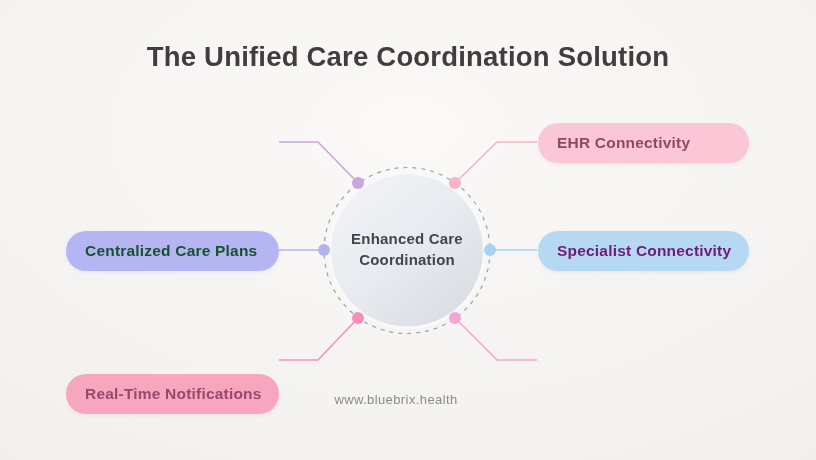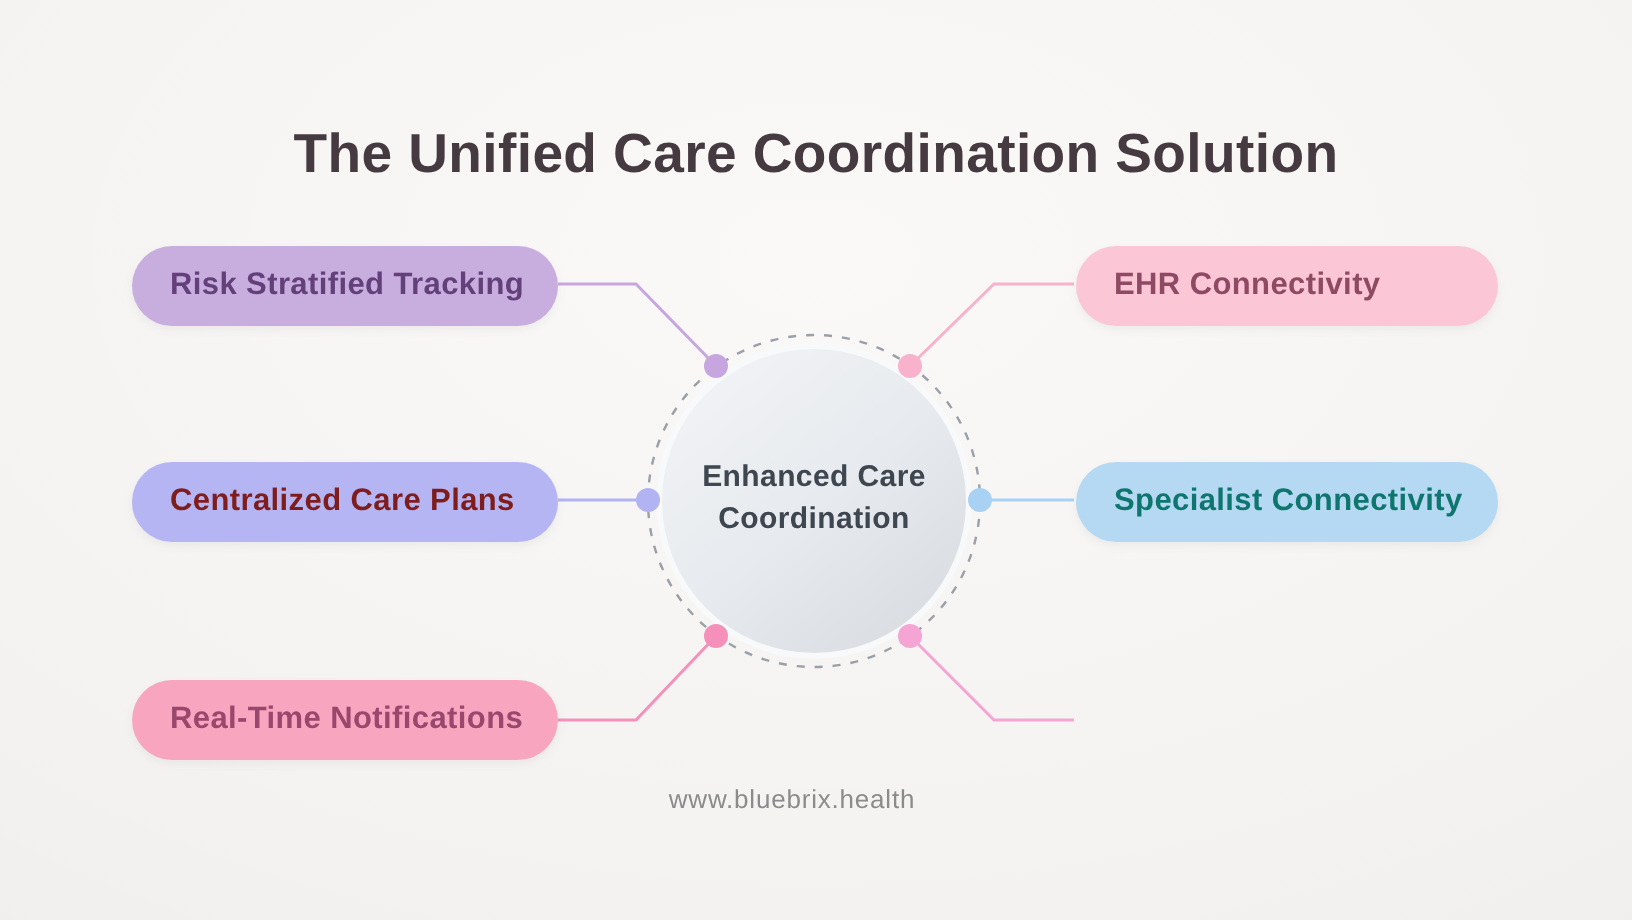--- a/index.html
+++ b/index.html
@@ -5,21 +5,21 @@
   * { margin:0; padding:0; box-sizing:border-box; }
   html,body { width:816px; height:460px; }
   body { font-family:"Liberation Sans","DejaVu Sans",sans-serif; overflow:hidden; }
 
   .canvas {
     position:relative; width:816px; height:460px;
     background: radial-gradient(140% 150% at 50% 28%, #faf9f8 0%, #f3f2f0 48%, #e7e6e4 100%);
   }
 
   .title {
-    position:absolute; top:60px; left:0; width:816px;
+    position:absolute; top:40px; left:0; width:816px;
     text-align:center; font-size:27.5px; line-height:34px;
     font-weight:700; color:#443a3f; letter-spacing:0.2px;
   }
 
   .connector-layer { position:absolute; top:0; left:0; width:816px; height:460px; }
 
   .pill {
     position:absolute; height:40px; border-radius:20px;
     display:flex; align-items:center; padding-left:19px;
     font-size:15.5px; font-weight:600; letter-spacing:0.2px;
@@ -73,21 +73,20 @@
     <circle cx="358" cy="183" r="6" fill="#c7a6e0"></circle>
     <circle cx="324" cy="250" r="6" fill="#b2b3f2"></circle>
     <circle cx="358" cy="318" r="6" fill="#f590ba"></circle>
     <circle cx="455" cy="183" r="6" fill="#f8b2cb"></circle>
     <circle cx="490" cy="250" r="6" fill="#a8d1f3"></circle>
     <circle cx="455" cy="318" r="6" fill="#f4a5d4"></circle>
   </svg>
 
   <div class="center-label">Enhanced Care Coordination</div>
 
-  <div class="pill pill-left row-1" style="background-color: rgb(200, 173, 223); color: rgb(100, 64, 122);">Risk Stratified Tracking</div>
-  <div class="pill pill-left row-2" style="background-color: rgb(181, 181, 244); color: #7f1d1d;">Centralized Care Plans</div>
-  <div class="pill pill-left row-3" style="background-color: rgb(248, 166, 192); color: rgb(153, 71, 108);">Real-Time Notifications</div>
+  <div class="pill pill-left row-2" style="background-color: rgb(181, 181, 244); color: #14532d;">Centralized Care Plans</div>
+  <div class="pill pill-left row-3" style="background-color: rgb(248, 166, 192); color: rgb(153, 71, 108); margin-top: 34px;">Real-Time Notifications</div>
   <div class="pill pill-right row-1" style="background-color: rgb(251, 198, 214); color: rgb(143, 74, 99);">EHR Connectivity</div>
-  <div class="pill pill-right row-2" style="background-color: rgb(181, 216, 243); color: #0f766e;">Specialist Connectivity</div>
+  <div class="pill pill-right row-2" style="background-color: rgb(181, 216, 243); color: #701a75;">Specialist Connectivity</div>
 
   <div class="footer">www.bluebrix.health</div>
 
 </div>
 
 </body></html>

